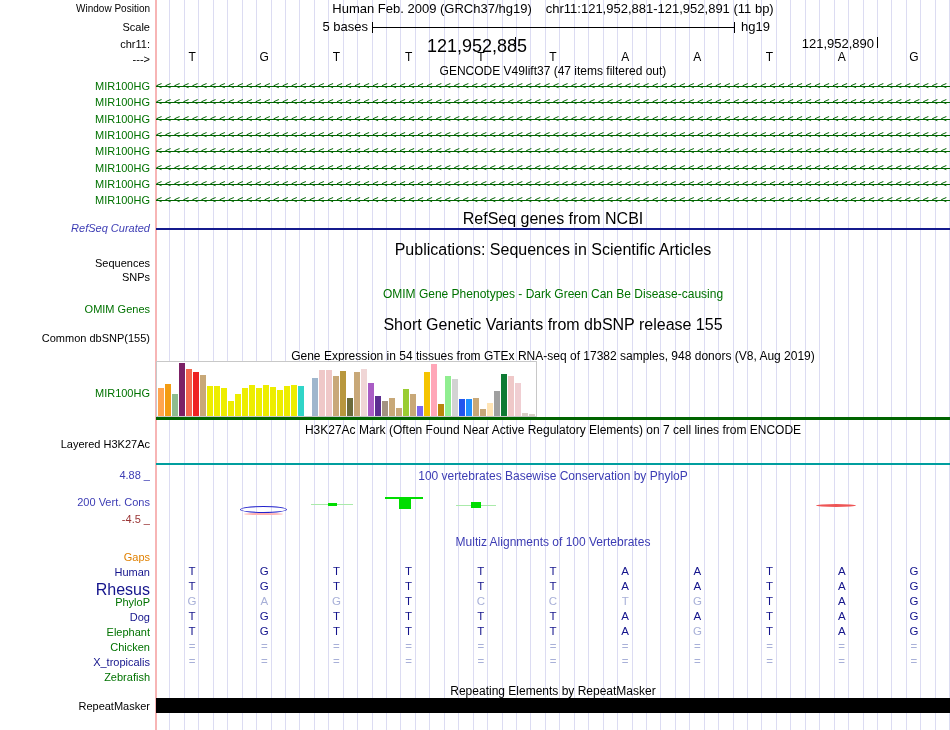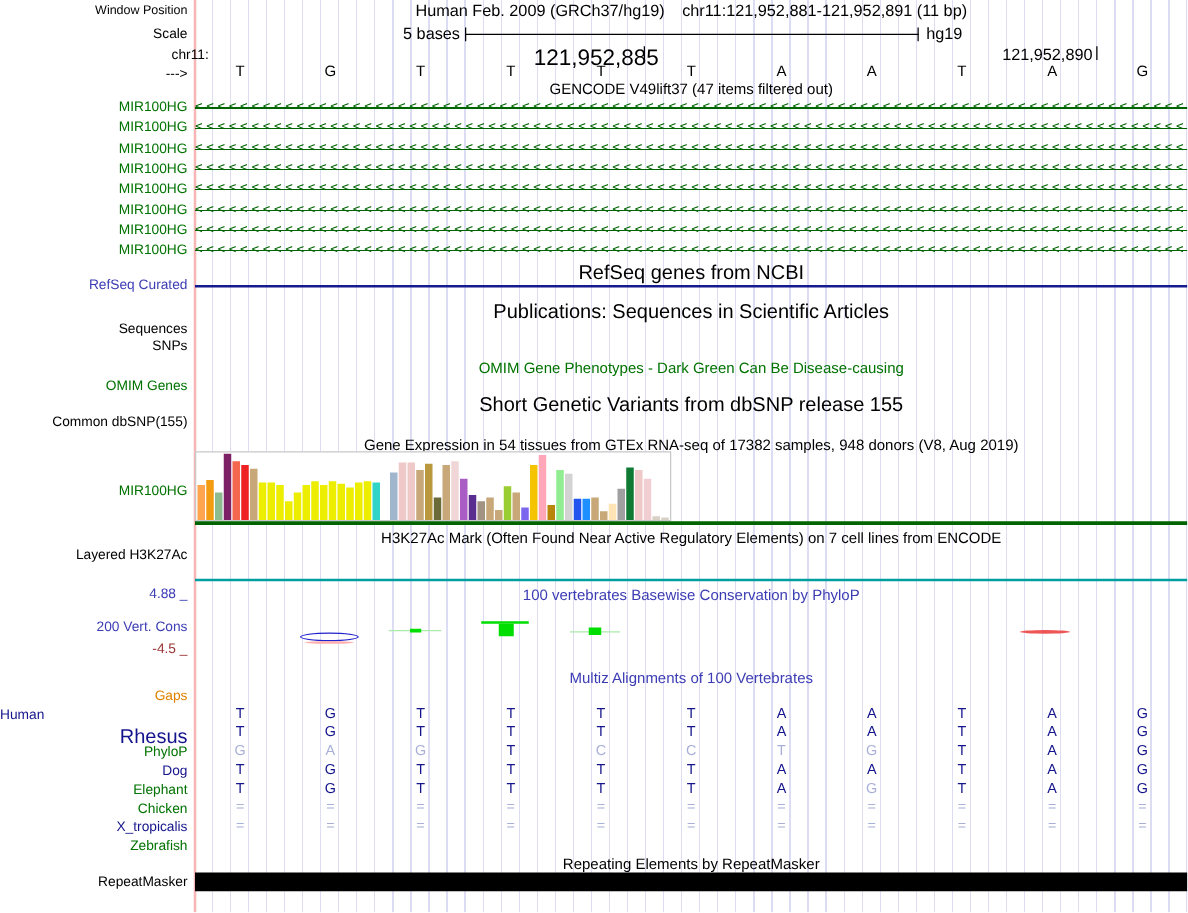--- a/index.html
+++ b/index.html
@@ -57,21 +57,21 @@
     <span>chr11:121,952,881-121,952,891 (11 bp)</span>
   </div>
 
   <div class="llabel" style="top:21px;">Scale</div>
   <div class="poslabel" style="left:288px; top:19px; width:80px;">5 bases</div>
   <div style="position:absolute; left:372px; top:27px; width:363px; height:1px; background:#000;"></div>
   <div class="tickmark" style="left:372px; top:22px; height:11px;"></div>
   <div class="tickmark" style="left:734px; top:22px; height:11px;"></div>
   <div class="poslabel" style="left:741px; top:19px; text-align:left;">hg19</div>
 
-  <div class="llabel" style="top:38px;padding-left:17px;">chr11:</div>
+  <div class="llabel" style="top:38px;">chr11:</div>
   <div id="pos-ticks"></div>
 
   <div class="llabel" style="top:53px;">---&gt;</div>
   <div class="base-grid" id="seq-row" style="top:51px; font-size:12px;">
       <span>T</span>
       <span>G</span>
       <span>T</span>
       <span>T</span>
       <span>T</span>
       <span>T</span>
@@ -96,21 +96,21 @@
       <div class="mir-row" style="top: 145.2px;">&lt;&lt;&lt;&lt;&lt;&lt;&lt;&lt;&lt;&lt;&lt;&lt;&lt;&lt;&lt;&lt;&lt;&lt;&lt;&lt;&lt;&lt;&lt;&lt;&lt;&lt;&lt;&lt;&lt;&lt;&lt;&lt;&lt;&lt;&lt;&lt;&lt;&lt;&lt;&lt;&lt;&lt;&lt;&lt;&lt;&lt;&lt;&lt;&lt;&lt;&lt;&lt;&lt;&lt;&lt;&lt;&lt;&lt;&lt;&lt;&lt;&lt;&lt;&lt;&lt;&lt;&lt;&lt;&lt;&lt;&lt;&lt;&lt;&lt;&lt;&lt;&lt;&lt;&lt;&lt;&lt;&lt;&lt;&lt;&lt;&lt;&lt;&lt;&lt;&lt;&lt;&lt;&lt;&lt;&lt;&lt;&lt;&lt;&lt;&lt;</div>
       <div style="position: absolute; left: 0px; width: 150px; text-align: right; top: 161.5px; font-size: 11px; color: rgb(0, 114, 0); white-space: nowrap;">MIR100HG</div>
       <div class="mir-row" style="top: 161.5px;">&lt;&lt;&lt;&lt;&lt;&lt;&lt;&lt;&lt;&lt;&lt;&lt;&lt;&lt;&lt;&lt;&lt;&lt;&lt;&lt;&lt;&lt;&lt;&lt;&lt;&lt;&lt;&lt;&lt;&lt;&lt;&lt;&lt;&lt;&lt;&lt;&lt;&lt;&lt;&lt;&lt;&lt;&lt;&lt;&lt;&lt;&lt;&lt;&lt;&lt;&lt;&lt;&lt;&lt;&lt;&lt;&lt;&lt;&lt;&lt;&lt;&lt;&lt;&lt;&lt;&lt;&lt;&lt;&lt;&lt;&lt;&lt;&lt;&lt;&lt;&lt;&lt;&lt;&lt;&lt;&lt;&lt;&lt;&lt;&lt;&lt;&lt;&lt;&lt;&lt;&lt;&lt;&lt;&lt;&lt;&lt;&lt;&lt;&lt;&lt;</div>
       <div style="position: absolute; left: 0px; width: 150px; text-align: right; top: 177.8px; font-size: 11px; color: rgb(0, 114, 0); white-space: nowrap;">MIR100HG</div>
       <div class="mir-row" style="top: 177.8px;">&lt;&lt;&lt;&lt;&lt;&lt;&lt;&lt;&lt;&lt;&lt;&lt;&lt;&lt;&lt;&lt;&lt;&lt;&lt;&lt;&lt;&lt;&lt;&lt;&lt;&lt;&lt;&lt;&lt;&lt;&lt;&lt;&lt;&lt;&lt;&lt;&lt;&lt;&lt;&lt;&lt;&lt;&lt;&lt;&lt;&lt;&lt;&lt;&lt;&lt;&lt;&lt;&lt;&lt;&lt;&lt;&lt;&lt;&lt;&lt;&lt;&lt;&lt;&lt;&lt;&lt;&lt;&lt;&lt;&lt;&lt;&lt;&lt;&lt;&lt;&lt;&lt;&lt;&lt;&lt;&lt;&lt;&lt;&lt;&lt;&lt;&lt;&lt;&lt;&lt;&lt;&lt;&lt;&lt;&lt;&lt;&lt;&lt;&lt;&lt;</div>
       <div style="position: absolute; left: 0px; width: 150px; text-align: right; top: 194.1px; font-size: 11px; color: rgb(0, 114, 0); white-space: nowrap;">MIR100HG</div>
       <div class="mir-row" style="top: 194.1px;">&lt;&lt;&lt;&lt;&lt;&lt;&lt;&lt;&lt;&lt;&lt;&lt;&lt;&lt;&lt;&lt;&lt;&lt;&lt;&lt;&lt;&lt;&lt;&lt;&lt;&lt;&lt;&lt;&lt;&lt;&lt;&lt;&lt;&lt;&lt;&lt;&lt;&lt;&lt;&lt;&lt;&lt;&lt;&lt;&lt;&lt;&lt;&lt;&lt;&lt;&lt;&lt;&lt;&lt;&lt;&lt;&lt;&lt;&lt;&lt;&lt;&lt;&lt;&lt;&lt;&lt;&lt;&lt;&lt;&lt;&lt;&lt;&lt;&lt;&lt;&lt;&lt;&lt;&lt;&lt;&lt;&lt;&lt;&lt;&lt;&lt;&lt;&lt;&lt;&lt;&lt;&lt;&lt;&lt;&lt;&lt;&lt;&lt;&lt;&lt;</div>
     </div>
 
   <div class="ctitle small" style="top:212px;">RefSeq genes from NCBI</div>
-  <div class="llabel blue" style="top:222px;">RefSeq Curated</div>
+  <div class="llabel blue" style="top:222px;font-style:italic;">RefSeq Curated</div>
   <div class="hline" style="top:228px; height:2px; background:#151b8d;"></div>
 
   <div class="ctitle small" style="top:243px;">Publications: Sequences in Scientific Articles</div>
   <div class="llabel" style="top:257px;">Sequences</div>
   <div class="llabel" style="top:271px;">SNPs</div>
 
   <div class="ctitle green" style="top:288px;">OMIM Gene Phenotypes - Dark Green Can Be Disease-causing</div>
   <div class="llabel green" style="top:303px;">OMIM Genes</div>
 
   <div class="ctitle small" style="top:318px;">Short Genetic Variants from dbSNP release 155</div>
@@ -192,21 +192,21 @@
       <div style="position: absolute; left: 385px; top: 497px; width: 38px; height: 2px; background: rgb(0, 221, 0);"></div>
       <div style="position: absolute; left: 399px; top: 499px; width: 12px; height: 10px; background: rgb(0, 221, 0);"></div>
       <div style="position: absolute; left: 456px; top: 505px; width: 40px; height: 1px; background: rgb(170, 234, 170);"></div>
       <div style="position: absolute; left: 471px; top: 502px; width: 10px; height: 6px; background: rgb(0, 221, 0);"></div>
       <div style="position: absolute; left: 816px; top: 504px; width: 40px; height: 3px; background: rgb(238, 85, 85); border-radius: 50%;"></div>
     </div>
 
   <div class="ctitle blue" style="top:536px;">Multiz Alignments of 100 Vertebrates</div>
   <div id="multiz-rows">
       <div style="position: absolute; left: 0px; width: 150px; text-align: right; top: 551px; font-size: 11px; color: rgb(224, 128, 0); white-space: nowrap;">Gaps</div>
-      <div style="position: absolute; left: 0px; width: 150px; top: 566px; font-size: 11px; color: rgb(20, 20, 140); white-space: nowrap;">Human</div>
+      <div style="position: absolute; left: 0px; width: 150px; text-align: right; top: 566px; font-size: 11px; color: rgb(20, 20, 140); white-space: nowrap;">Human</div>
       <div class="base-grid navy" style="top: 565px; font-size: 11.5px;">
         <span>T</span>
         <span>G</span>
         <span>T</span>
         <span>T</span>
         <span>T</span>
         <span>T</span>
         <span>A</span>
         <span>A</span>
         <span>T</span>

